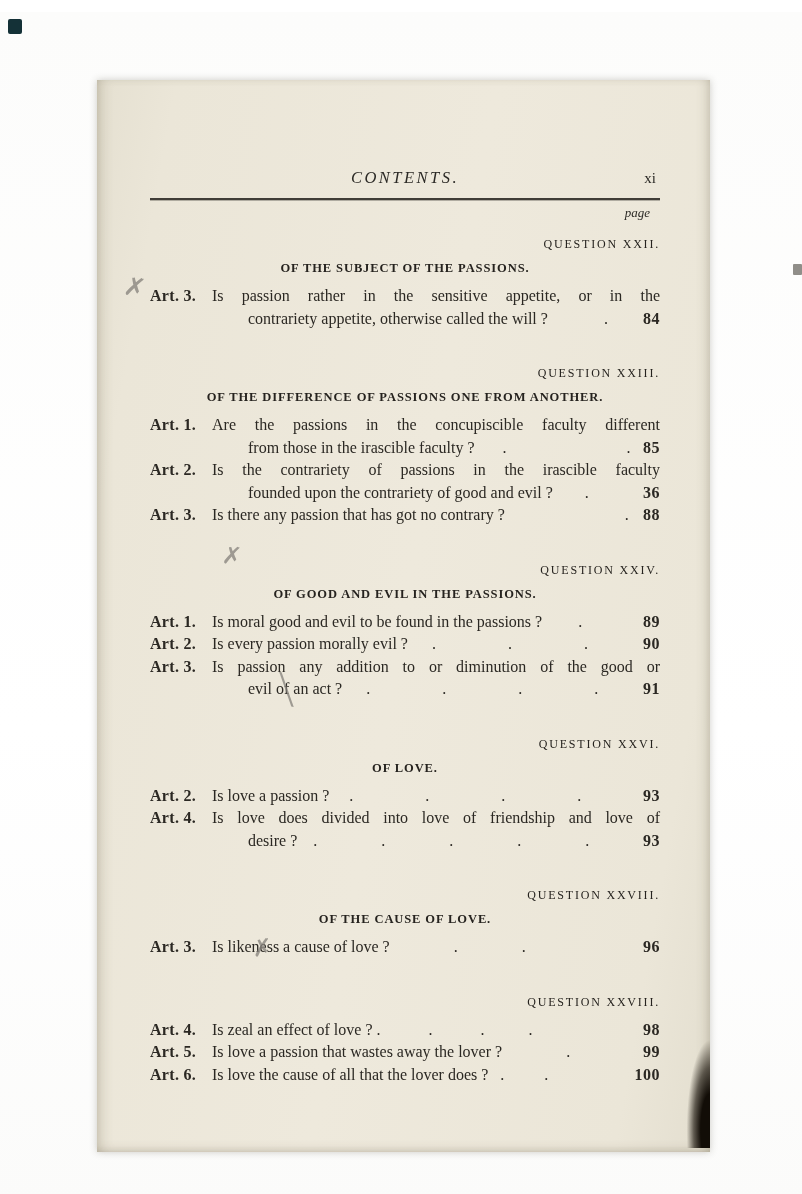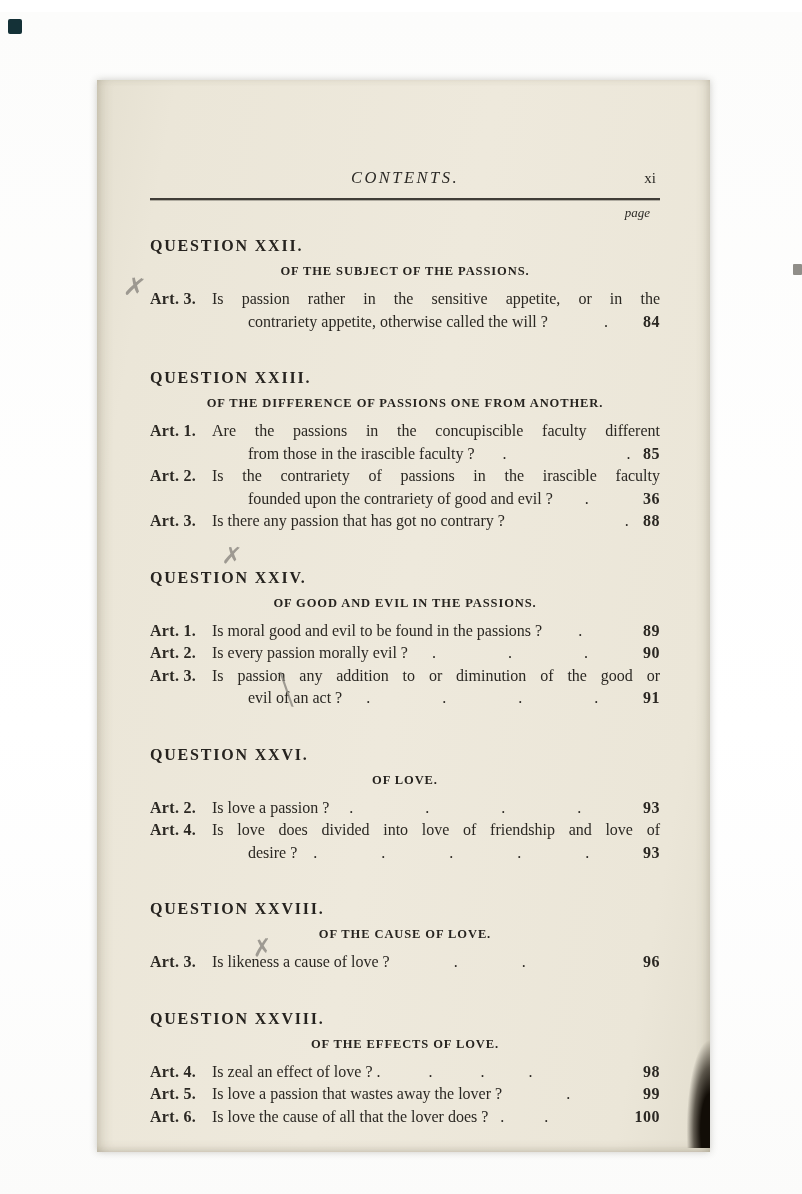--- a/index.html
+++ b/index.html
@@ -35,21 +35,21 @@
   }
   .rule {
     margin-top:8px; border-top:2px solid #403d37; border-bottom:1px solid rgba(64,61,55,0.35);
     height:3px;
   }
   .page-label {
     text-align:right; font-style:italic; font-size:13px; padding-right:10px;
     margin-top:4px; color:#2c2a26; height:17px;
   }
   .q-title {
-    text-align:left; font-size:16px; font-weight:700; letter-spacing:1.8px;
+    text-align:right; font-size:12px; font-weight:400; letter-spacing:1.8px;
     color:#26231f; margin:36px 0 9px;
   }
   .toc-section:first-of-type .q-title { margin-top:15px; }
   .q-subtitle {
     text-align:center; font-size:12.5px; font-weight:700; letter-spacing:0.9px;
     color:#26231f; margin:0 0 9px; height:15px;
   }
   .entry {
     position:relative; display:flex; align-items:flex-start;
     font-size:16px; line-height:22.5px; color:#2b2823;
@@ -185,21 +185,20 @@
           <div class="entry">
             <span class="art">Art. 3.</span>
             <div class="entry-text">
               <div class="line">Is likeness a cause of love ?                .                .</div>
             </div>
             <span class="entry-page">96</span>
           </div>
         </section>
         <section class="toc-section">
           <div class="q-title">QUESTION XXVIII.</div>
-          <div class="q-subtitle">OF THE EFFECTS OF LOVE.</div>
           <div class="entry">
             <span class="art">Art. 4.</span>
             <div class="entry-text">
               <div class="line">Is zeal an effect of love ? .            .            .           .</div>
             </div>
             <span class="entry-page">98</span>
           </div>
           <div class="entry">
             <span class="art">Art. 5.</span>
             <div class="entry-text">

